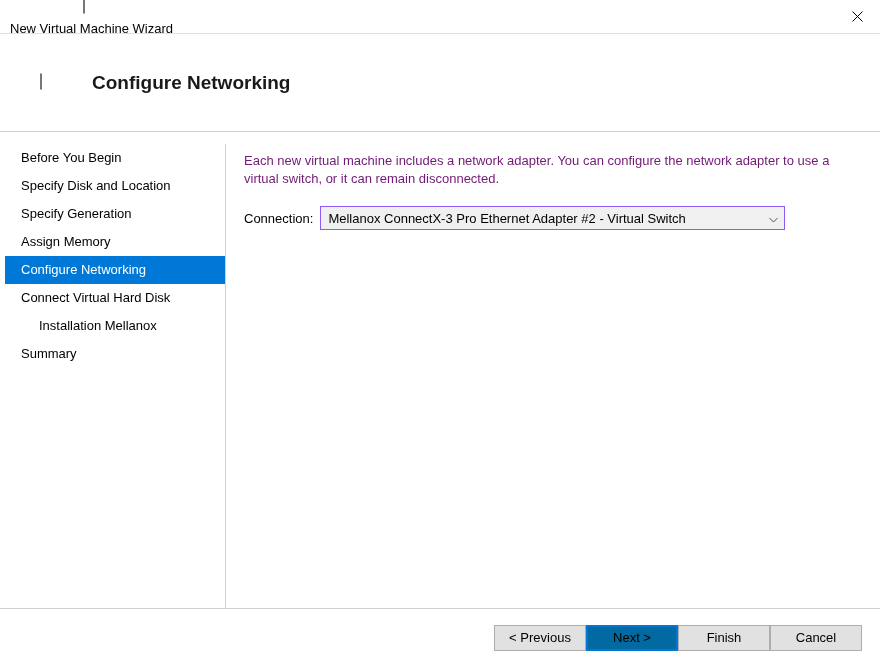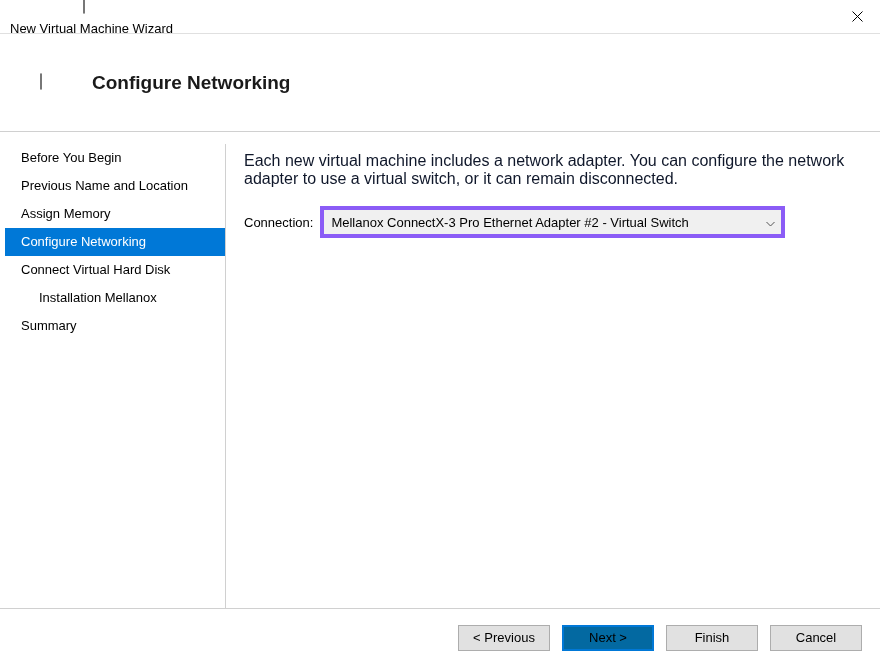--- a/index.html
+++ b/index.html
@@ -92,40 +92,40 @@
       color: #fff;
     }
     .sidebar-item.indented {
       padding-left: 34px;
     }
     .content {
       flex: 1;
       padding: 8px 18px 0 18px;
     }
     .description {
-      font-size: 16px;
+      font-size: 13px;
       line-height: 18px;
       margin-bottom: 18px;
-      color: #0f172a;
+      color: #701a75;
     }
     .form-row {
       display: flex;
       align-items: center;
       gap: 7px;
     }
     .form-label {
       font-size: 13px;
     }
     .select-wrap {
       flex: 1;
       max-width: 465px;
       position: relative;
-      height: 32px;
+      height: 24px;
       background: #f0f0f0;
-      border: 4px solid #8b5cf6;
+      border: 1px solid #8b5cf6;
       display: flex;
       align-items: center;
       padding: 0 22px 0 7px;
       cursor: pointer;
     }
     .select-value {
       font-size: 13px;
       color: #000;
       white-space: nowrap;
       overflow: hidden;
@@ -137,21 +137,21 @@
       transform: translateY(-50%);
       pointer-events: none;
     }
     .footer {
       height: 58px;
       border-top: 1px solid #d0d0d0;
       display: flex;
       align-items: center;
       justify-content: flex-end;
       padding: 0 18px;
-      gap: 12px;
+      gap: 0;
       background: #fff;
     }
     .btn {
       min-width: 92px;
       height: 26px;
       background: #e1e1e1;
       border: 1px solid #adadad;
       font-size: 13px;
       font-family: inherit;
       cursor: pointer;
@@ -217,21 +217,22 @@
     <span class="header-icon monitor-icon">
       <span class="screen"></span>
       <span class="stand"></span>
     </span>
     <div class="header-title">Configure Networking</div>
   </div>
 
   <div class="body">
     <div class="sidebar">
         <div class="sidebar-item"><span>Before You Begin</span></div>
-        <div class="sidebar-item"><span>Previous Name and Location</span></div>
+        <div class="sidebar-item"><span>Specify Disk and Location</span></div>
+        <div class="sidebar-item"><span>Specify Generation</span></div>
         <div class="sidebar-item"><span>Assign Memory</span></div>
         <div class="sidebar-item selected"><span>Configure Networking</span></div>
         <div class="sidebar-item"><span>Connect Virtual Hard Disk</span></div>
         <div class="sidebar-item indented"><span>Installation Mellanox</span></div>
         <div class="sidebar-item"><span>Summary</span></div>
       </div>
     <div class="content">
       <div class="description">Each new virtual machine includes a network adapter. You can configure the network adapter to use a virtual switch, or it can remain disconnected.</div>
       <div class="form-row">
         <span class="form-label">Connection:</span>

